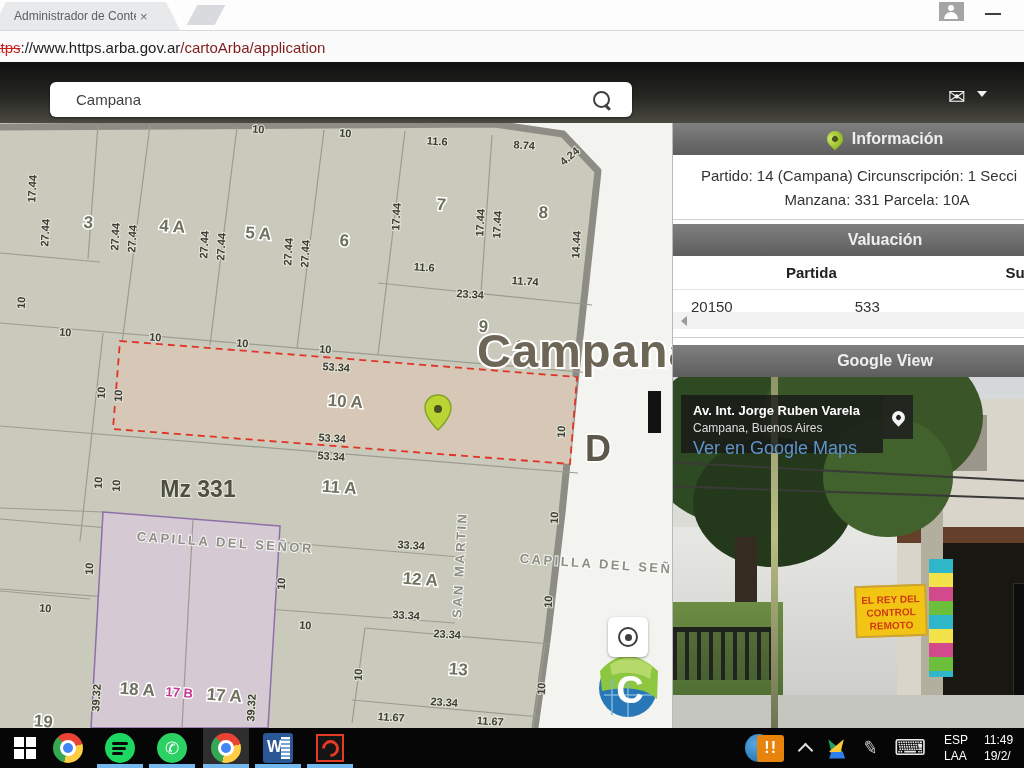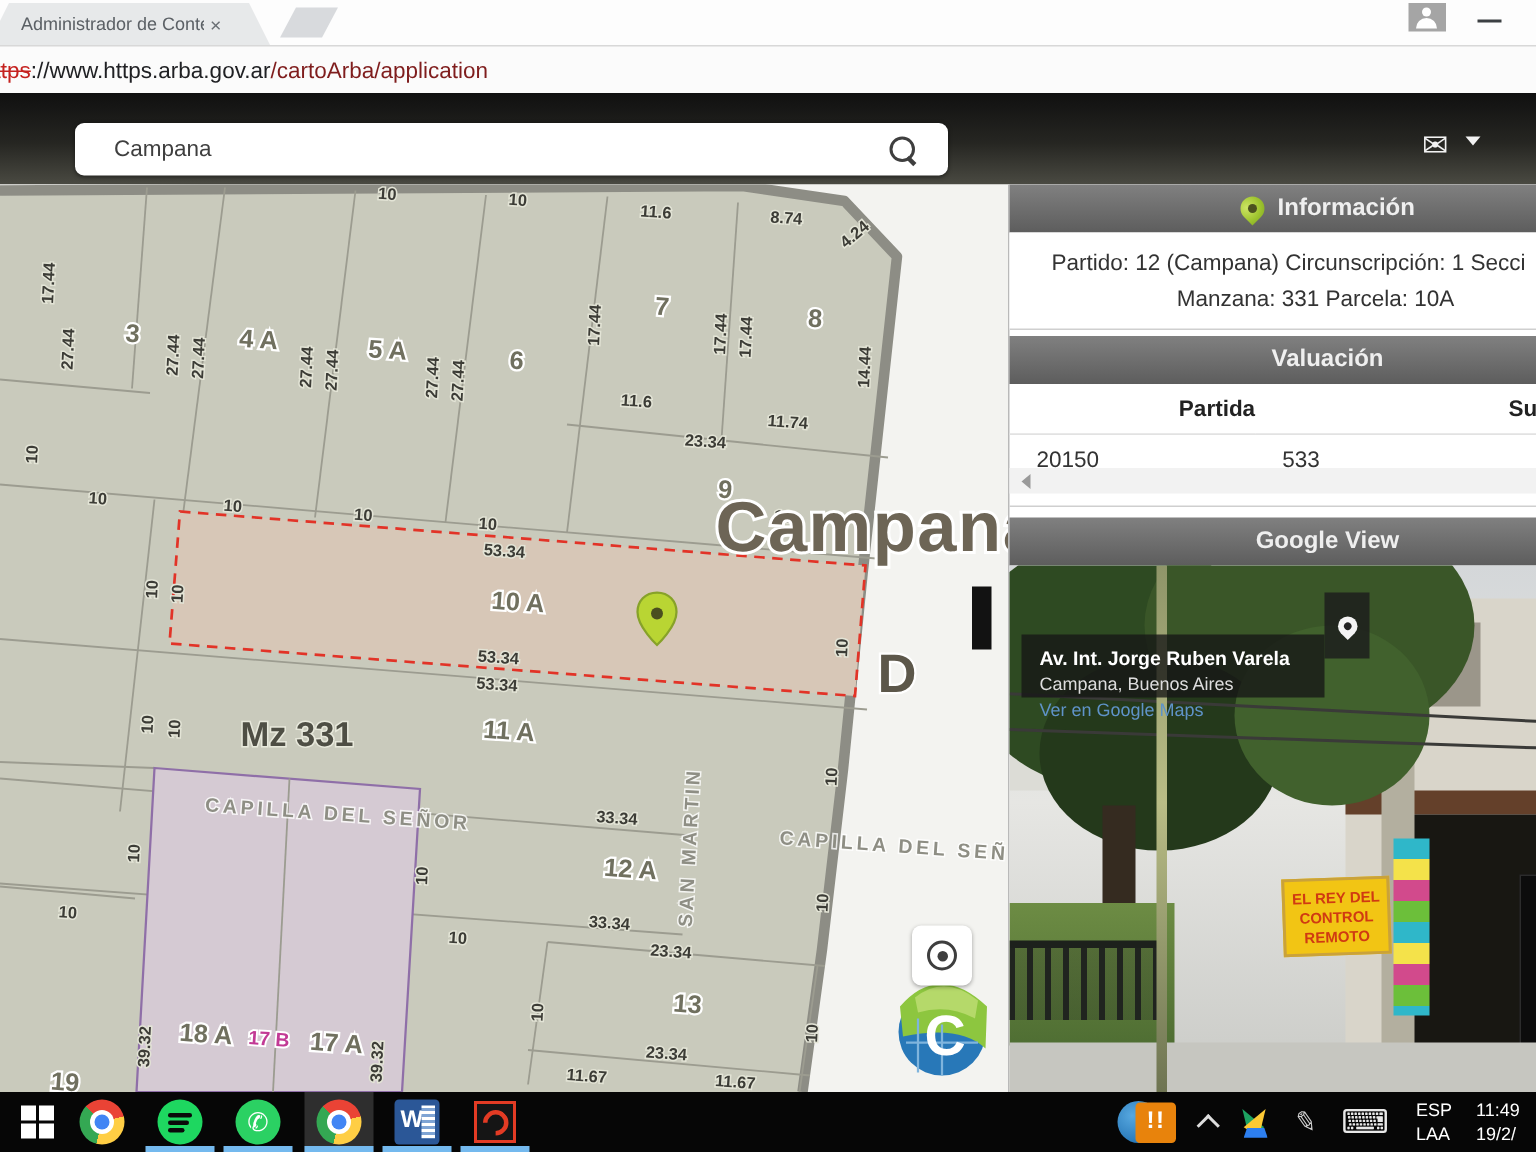--- a/index.html
+++ b/index.html
@@ -94,25 +94,25 @@
   #sv-pillar{left:24px;top:80px;width:22px;height:224px;background:#b3af9f;position:absolute;}
   #sv-spk1{left:72px;top:40px;width:34px;height:118px;background:#0c0c0c;border:1px solid #2c2c2c;position:absolute;}
   #sv-win{left:20px;top:16px;width:70px;height:56px;background:#9b968a;position:absolute;}
   #sv-sign{left:182px;top:208px;width:72px;height:52px;background:#f2c514;border:2px solid #caa23a;
            transform:rotate(-2deg);position:absolute;text-align:center;color:#d03a12;
            font-weight:bold;font-size:10px;line-height:13px;padding-top:6px;box-sizing:border-box;}
   #sv-posters{left:256px;top:182px;width:24px;height:118px;position:absolute;
               background:repeating-linear-gradient(180deg,#2fb7c9 0 14px,#f4e24a 14px 28px,#d24a8c 28px 42px,#6cbf3a 42px 56px);}
   #sv-pole{left:98px;top:0;width:7px;height:351px;background:linear-gradient(180deg,#8f9569,#b9bd86 45%,#6e7452);position:absolute;}
   .cable{position:absolute;height:1.5px;background:#3a3a38;width:440px;}
-  #sv-overlay{left:8px;top:18px;width:202px;height:42px;background:rgba(22,22,22,.78);position:absolute;
-              padding:8px 0 0 12px;box-sizing:border-box;margin-top:28px;}
+  #sv-overlay{left:8px;top:18px;width:202px;height:58px;background:rgba(22,22,22,.78);position:absolute;
+              padding:8px 0 0 12px;box-sizing:border-box;}
   #sv-ov1{color:#fff;font-weight:bold;font-size:13px;}
   #sv-ov2{color:#ddd;font-size:12px;margin-top:3px;}
-  #sv-ov3{color:#5f93c8;font-size:12px;margin-top:3px;}
+  #sv-ov3{color:#5f93c8;font-size:18px;margin-top:3px;}
   #sv-pintile{left:210px;top:18px;width:30px;height:44px;background:rgba(28,28,28,.82);position:absolute;
               display:flex;align-items:center;justify-content:center;}
   .pin-white{width:13px;height:13px;background:#f4f4f4;border-radius:50% 50% 50% 0;transform:rotate(-45deg);position:relative;}
   .pin-white::after{content:"";position:absolute;left:4px;top:4px;width:5px;height:5px;border-radius:50%;background:#222;}
 
   
   #taskbar{left:0;top:728px;width:1024px;height:40px;background:#060606;}
   .tb{position:absolute;top:0;width:46px;height:40px;display:flex;align-items:center;justify-content:center;}
   .tb.active{background:#2e2e2e;}
   .tb.run::after{content:"";position:absolute;left:0;bottom:0;width:46px;height:4px;background:#74b9ee;}
@@ -312,21 +312,21 @@
 <div class="abs" id="locate-btn">
   <div id="locate-glyph"></div>
 </div>
 
 <div class="abs" id="panel">
   <div class="abs secbar" id="info-bar">
     <span class="pin pin-hdr"></span>
     <span>Información</span>
   </div>
   <div class="abs" id="info-box">
-    <div id="info-line1">Partido: 12 (Campana) Circunscripción: 1 Secci</div>
+    <div id="info-line1">Partido: 14 (Campana) Circunscripción: 1 Secci</div>
     <div id="info-line2">Manzana: 331 Parcela: 10A</div>
   </div>
   <div class="abs secbar" id="val-bar">
     <span>Valuación</span>
   </div>
   <table class="abs" id="val-table">
     <thead>
       <tr>
         <th>Partida</th>
         <th>Sup. Terreno</th>

